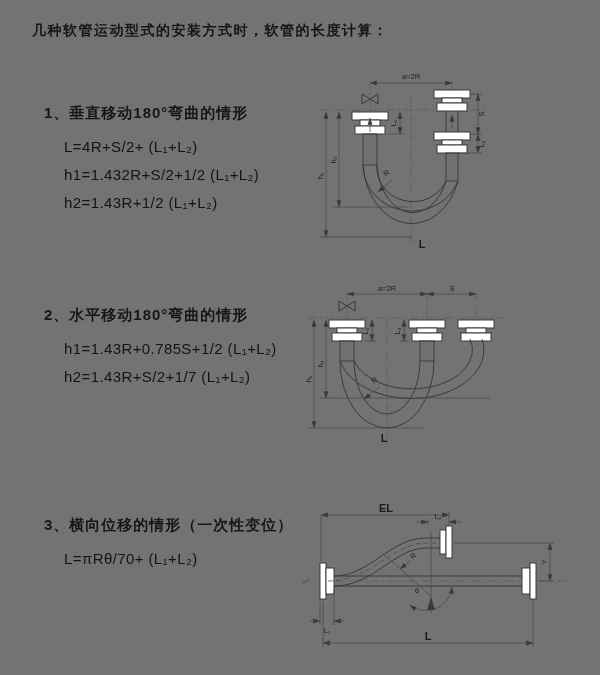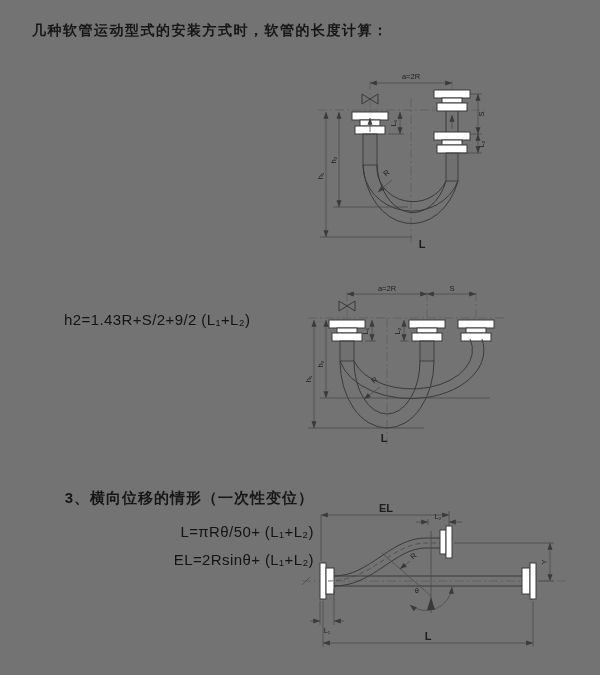--- a/index.html
+++ b/index.html
@@ -8,21 +8,21 @@
     font-family:"Liberation Sans","DejaVu Sans",sans-serif;color:#1b1b1b;
     border-bottom:4px solid #fca5a5;
   }
   .doc-title{
     position:absolute;left:32px;top:22px;font-size:14px;font-weight:bold;
     letter-spacing:1.5px;color:#161616;
   }
   .sec{position:absolute;left:44px;width:270px;}
   .sec-heading{font-size:15px;font-weight:bold;letter-spacing:1px;margin:0 0 10px 0;color:#161616;}
   .formula{font-size:15px;line-height:28px;padding-left:20px;letter-spacing:.4px;color:#141414;white-space:nowrap;}
-  #sec1{top:104px;} #sec2{top:306px;} #sec3{top:489px;text-align:right;}
+  #sec1{top:104px;} #sec2{top:306px;} #sec3{top:516px;}
   .dia{position:absolute;}
   #dia1{left:312px;top:68px;} #dia2{left:304px;top:284px;} #dia3{left:298px;top:501px;}
   svg .ln{stroke:#3a3a3a;stroke-width:1;fill:none;}
   svg .thin{stroke:#4a4a4a;stroke-width:.75;fill:none;}
   svg .chain{stroke:#5a5a5a;stroke-width:.7;fill:none;stroke-dasharray:9 3 2 3;}
   svg .dash{stroke:#4a4a4a;stroke-width:.8;fill:none;stroke-dasharray:5 3;}
   svg .part{stroke:#3a3a3a;stroke-width:1;fill:#ffffff;}
   svg .hose{stroke:#3a3a3a;stroke-width:.9;fill:url(#hatch);}
   svg text{font-family:"Liberation Sans","DejaVu Sans",sans-serif;fill:#1d1d1d;}
   svg .dim{font-size:7.5px;}
@@ -43,20 +43,26 @@
         <path d="M0 1 L7 3.5 L0 6 Z" fill="#3a3a3a"></path>
       </marker>
       <marker id="as" markerWidth="8" markerHeight="7" refX="0.2" refY="3.5" orient="auto" markerUnits="userSpaceOnUse">
         <path d="M7 1 L0 3.5 L7 6 Z" fill="#3a3a3a"></path>
       </marker>
     </defs>
   </svg>
 
   <div class="doc-title">几种软管运动型式的安装方式时，软管的长度计算：</div>
 
+  <div class="sec" id="sec1">
+    <div class="sec-heading">1、垂直移动180°弯曲的情形</div>
+    <div class="formula">L=4R+S/2+ (L₁+L₂)</div>
+    <div class="formula">h1=1.432R+S/2+1/2 (L₁+L₂)</div>
+    <div class="formula">h2=1.43R+1/2 (L₁+L₂)</div>
+  </div>
 
   <div class="dia" id="dia1">
     <svg width="238" height="190" viewBox="0 0 238 190">
 
       <path class="chain" d="M6 42 H176"></path>
       <path class="chain" d="M99 30 V178"></path>
       <path class="chain" d="M58 13 V44"></path>
       <path class="chain" d="M140 13 V22"></path>
 
       <line class="thin" x1="58" y1="15" x2="140" y2="15" marker-start="url(#as)" marker-end="url(#ae)"></line>
@@ -114,21 +120,23 @@
       <text class="dim" transform="translate(172,76) rotate(-90)" text-anchor="middle">L₂</text>
 
       <line class="thin" x1="80" y1="112" x2="66" y2="124" marker-end="url(#ae)"></line>
       <text class="dim" transform="translate(76,107) rotate(-40)" text-anchor="middle">R</text>
 
       <text class="dimbig" x="110" y="180" text-anchor="middle">L</text>
     </svg>
   </div>
 
   <div class="sec" id="sec2">
-    <div class="formula">h2=1.43R+S/2+9/2 (L₁+L₂)</div>
+    <div class="sec-heading">2、水平移动180°弯曲的情形</div>
+    <div class="formula">h1=1.43R+0.785S+1/2 (L₁+L₂)</div>
+    <div class="formula">h2=1.43R+S/2+1/7 (L₁+L₂)</div>
   </div>
 
   <div class="dia" id="dia2">
     <svg width="268" height="172" viewBox="0 0 268 172">
 
       <path class="chain" d="M4 34 H200"></path>
       <path class="chain" d="M83 34 V160"></path>
       <path class="chain" d="M43 8 V32 M123 8 V36 M172 8 V36"></path>
 
       <line class="thin" x1="43" y1="10" x2="123" y2="10" marker-start="url(#as)" marker-end="url(#ae)"></line>
@@ -184,22 +192,21 @@
 
       <line class="thin" x1="76" y1="103" x2="60" y2="115" marker-end="url(#ae)"></line>
       <text class="dim" transform="translate(72,98) rotate(-40)" text-anchor="middle">R</text>
 
       <text class="dimbig" x="80" y="158" text-anchor="middle">L</text>
     </svg>
   </div>
 
   <div class="sec" id="sec3">
     <div class="sec-heading">3、横向位移的情形（一次性变位）</div>
-    <div class="formula">L=πRθ/50+ (L₁+L₂)</div>
-    <div class="formula">EL=2Rsinθ+ (L₁+L₂)</div>
+    <div class="formula">L=πRθ/70+ (L₁+L₂)</div>
   </div>
 
   <div class="dia" id="dia3">
     <svg width="292" height="158" viewBox="0 0 292 158">
 
       <path class="chain" d="M4 80 H270"></path>
       <path class="thin" d="M4 84 L12 76"></path>
 
       <g>
         <rect class="part" x="22" y="62" width="6" height="36"></rect>

